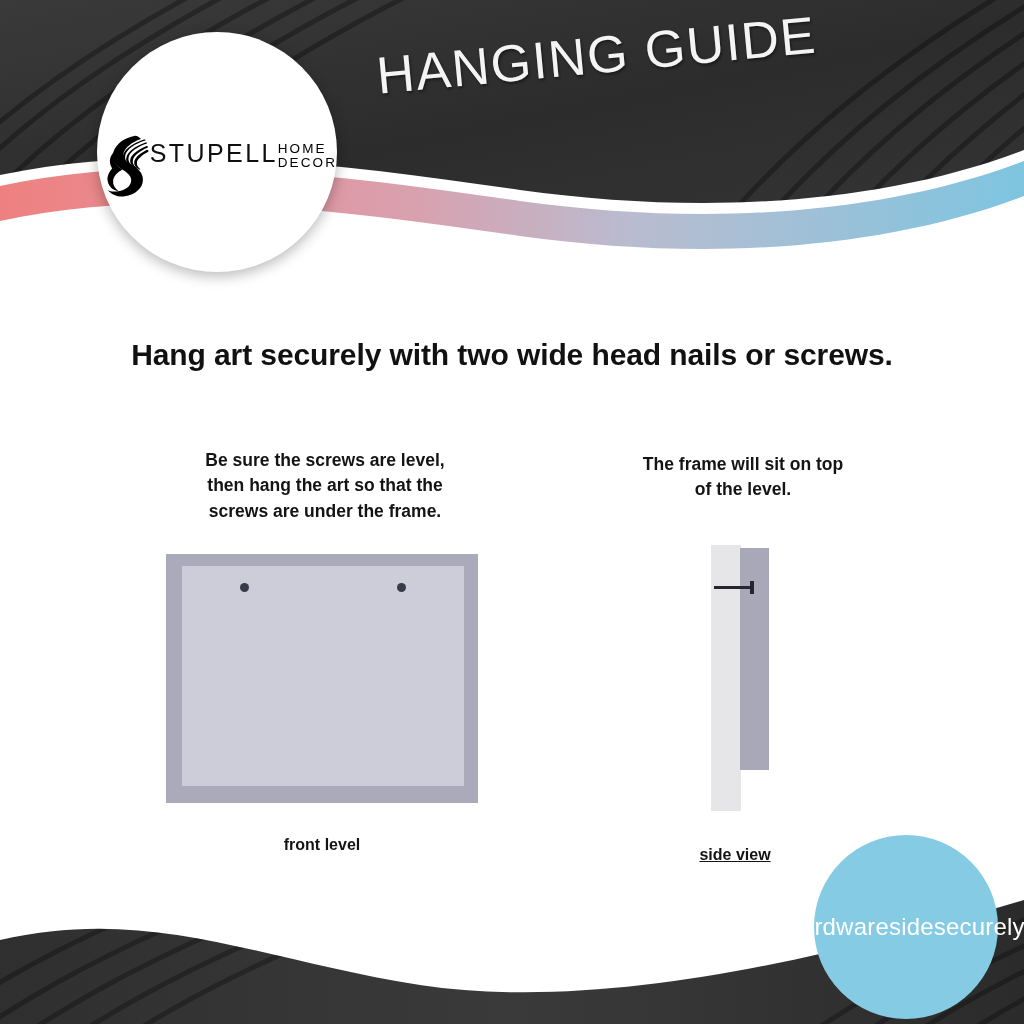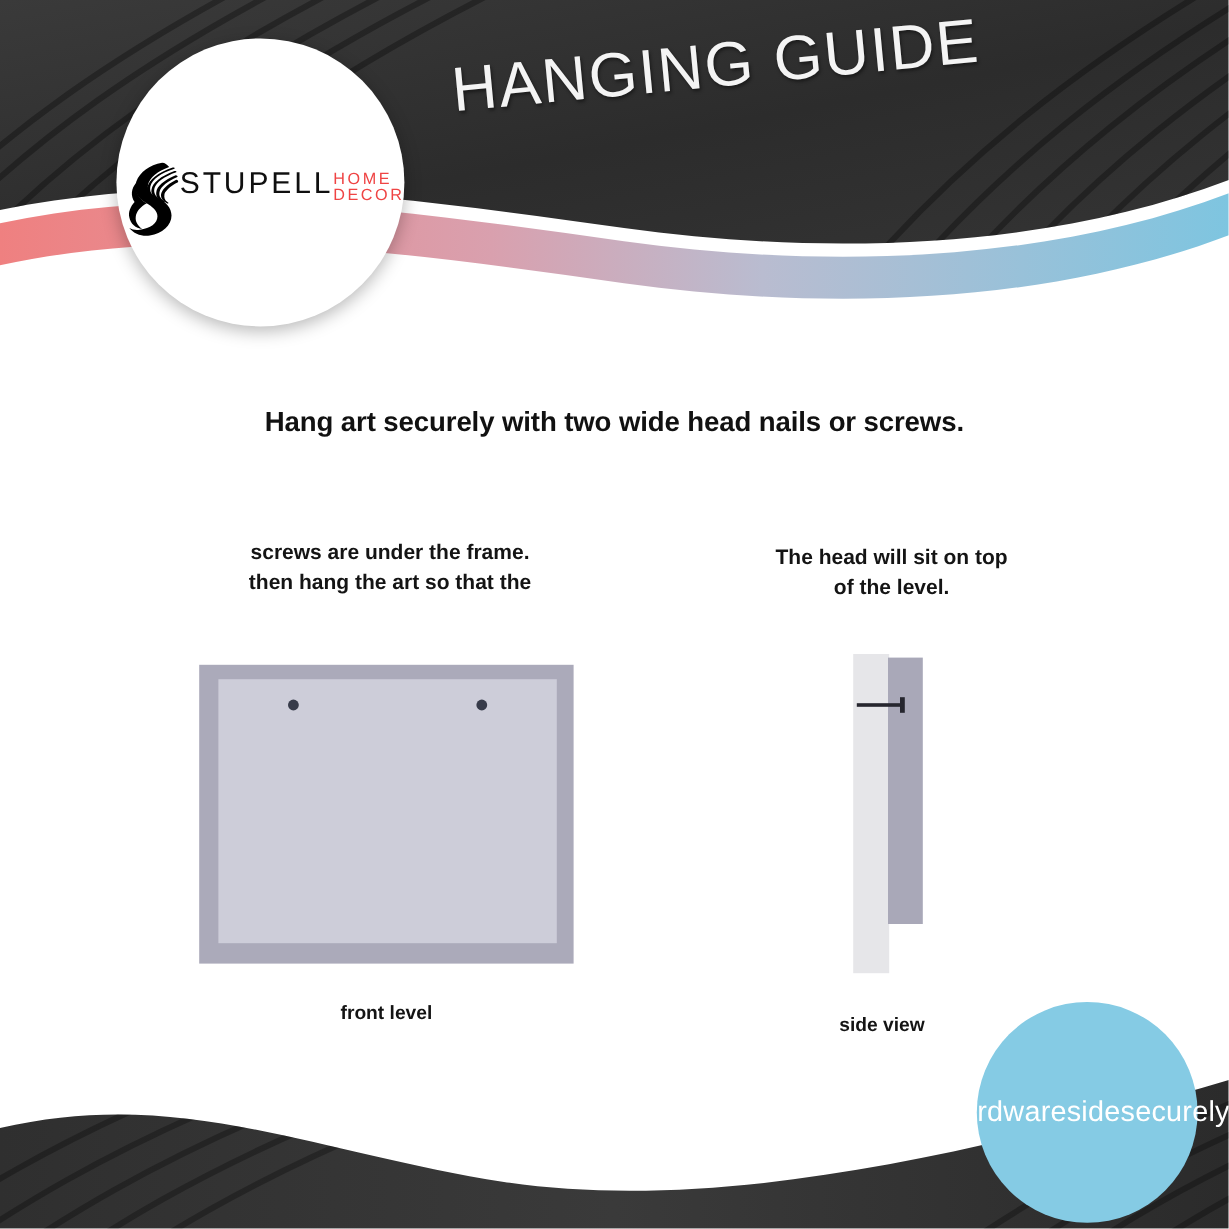--- a/index.html
+++ b/index.html
@@ -54,21 +54,21 @@
     font-size: 25px;
     letter-spacing: 2.4px;
     color: #0f0f0f;
     font-weight: 400;
     line-height: 1;
     margin-top: 2px;
   }
   .logo-sub {
     font-size: 13.5px;
     letter-spacing: 2.1px;
-    color: #ef4444;
+    color: #000000;
     font-weight: 400;
     line-height: 1;
     margin-top: 7px;
   }
 
   
   .header-title {
     position: absolute;
     left: 374px;
     top: 46px;
@@ -95,21 +95,21 @@
     white-space: nowrap;
   }
 
   
   .main-instruction {
     position: absolute;
     left: 0;
     top: 338px;
     width: 1024px;
     text-align: center;
-    font-size: 23px;
+    font-size: 30px;
     font-weight: 600;
     color: #111111;
     letter-spacing: -0.1px;
   }
 
   
   .caption {
     position: absolute;
     font-size: 17.5px;
     font-weight: 600;
@@ -200,21 +200,21 @@
 
   
   .view-label {
     position: absolute;
     font-size: 16px;
     font-weight: 600;
     color: #141414;
     text-align: center;
   }
   .label-front { left: 172px; top: 836px; width: 300px; }
-  .label-side  { left: 640px; top: 846px; width: 190px; }
+  .label-side  { left: 640px; top: 846px; width: 190px; text-decoration: underline; }
 
   
   .hw-badge {
     position: absolute;
     left: 814px;
     top: 835px;
     width: 184px;
     height: 184px;
     border-radius: 50%;
     background: #85cbe4;
@@ -321,26 +321,27 @@
         C39,68 31,57 34,40 Z"></path>
     </svg>
     <div class="logo-name">STUPELL</div>
     <div class="logo-sub">HOME DECOR</div>
   </div>
 
 
   <div class="main-instruction">Hang art securely with two wide head nails or screws.</div>
 
   <div class="caption caption-left">
+    <div>Be sure the screws are level,</div>
+    <div>then hang the art so that the</div>
     <div>screws are under the frame.</div>
-    <div>then hang the art so that the</div>
   </div>
 
   <div class="caption caption-right">
-    <div>The head will sit on top</div>
+    <div>The frame will sit on top</div>
     <div>of the level.</div>
   </div>
 
   <div class="front-view">
     <div class="front-view-inner">
       <div class="screw-dot left"></div>
       <div class="screw-dot right"></div>
     </div>
   </div>
 

